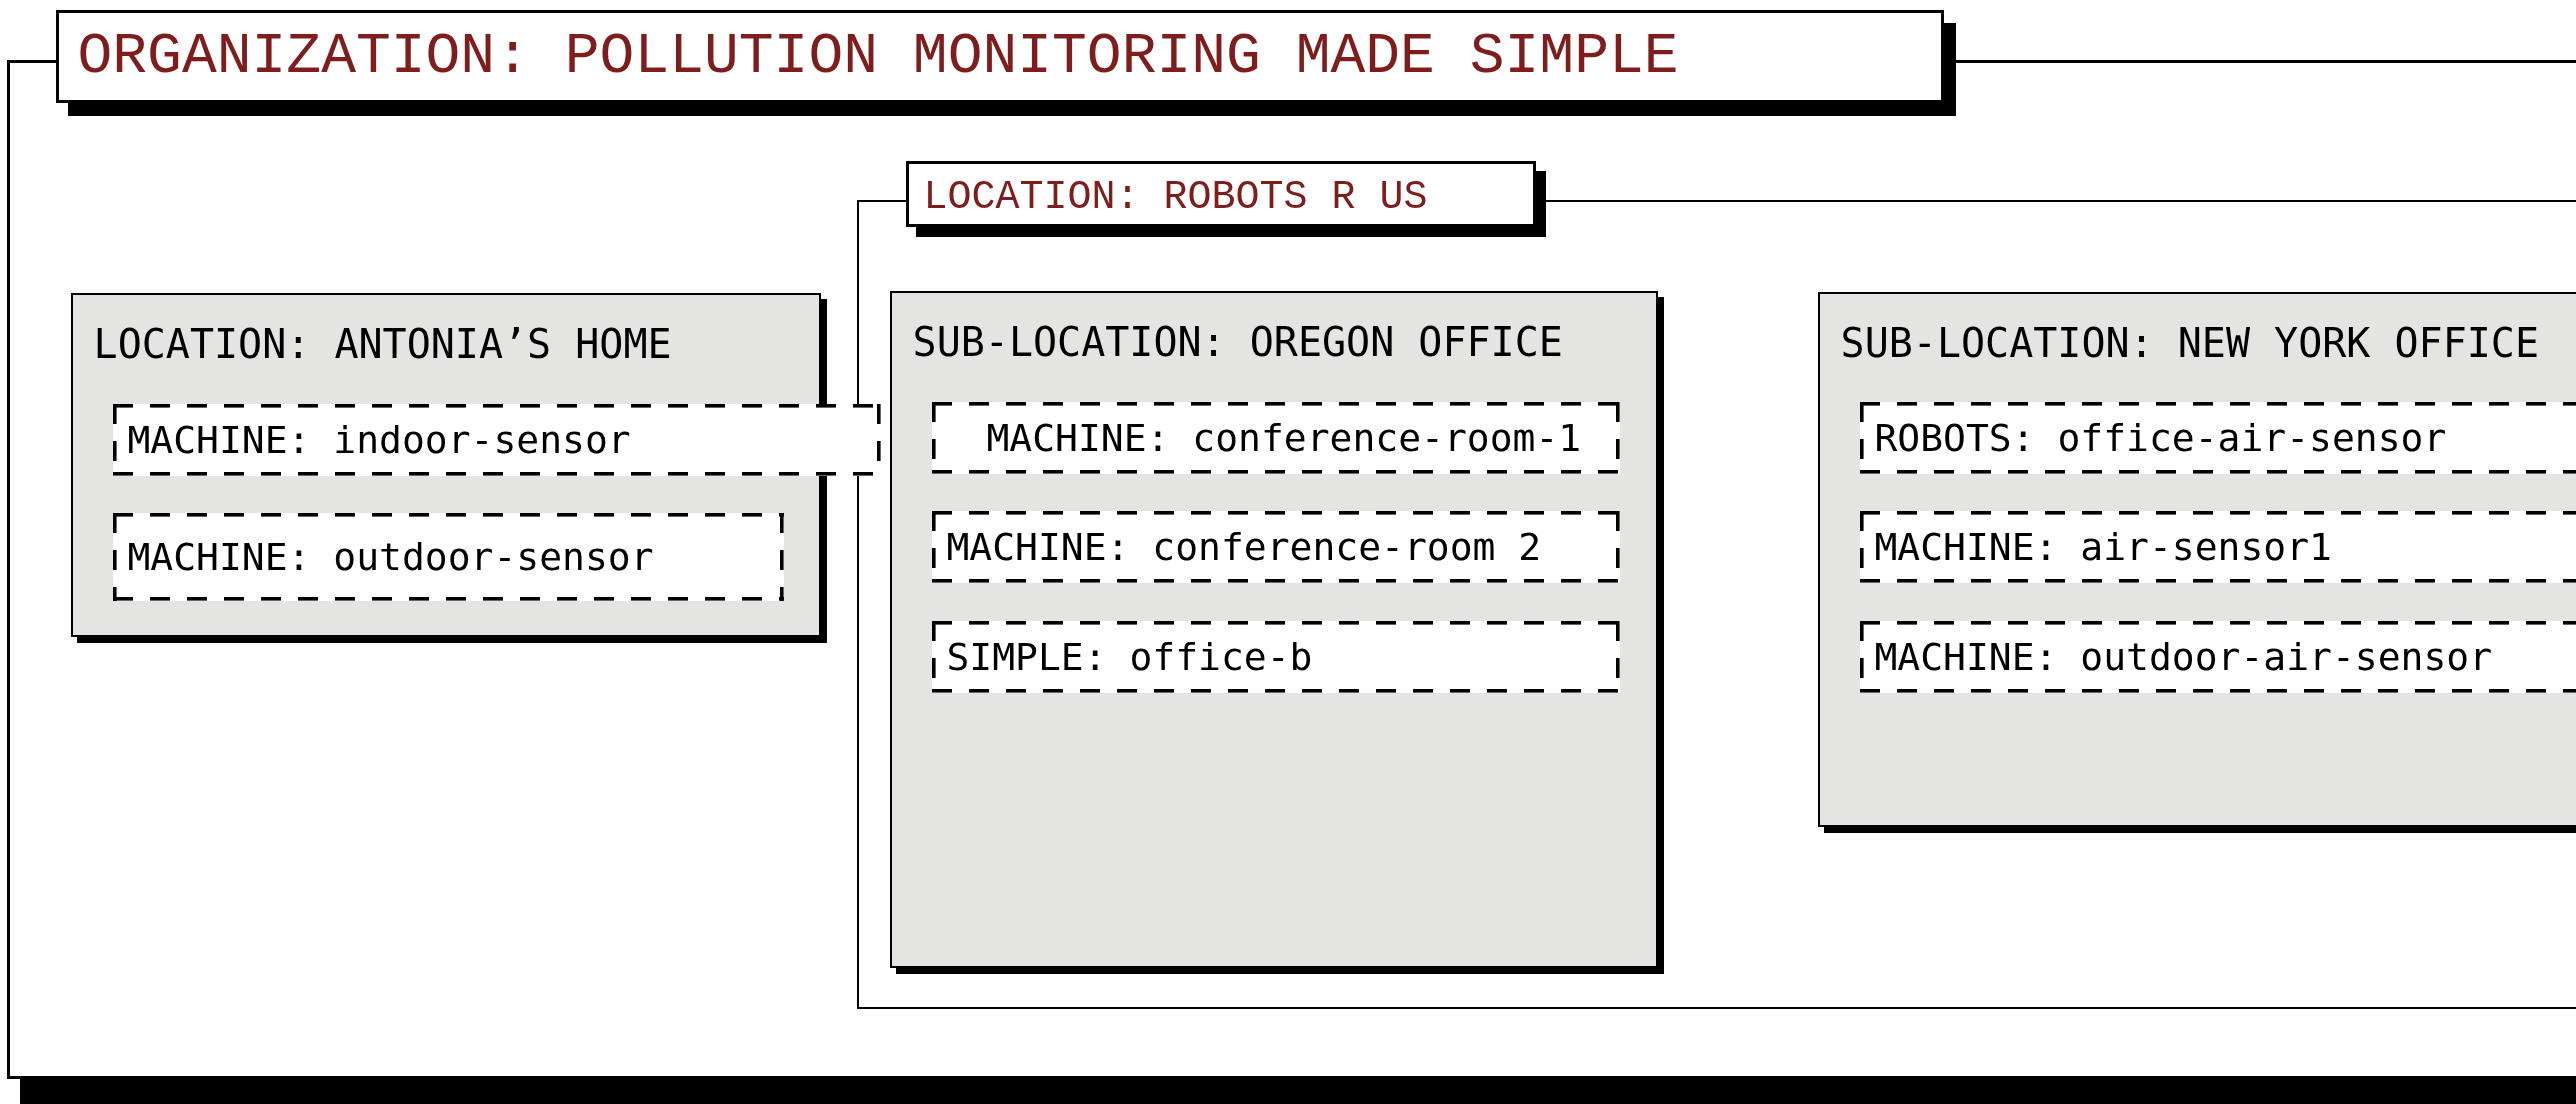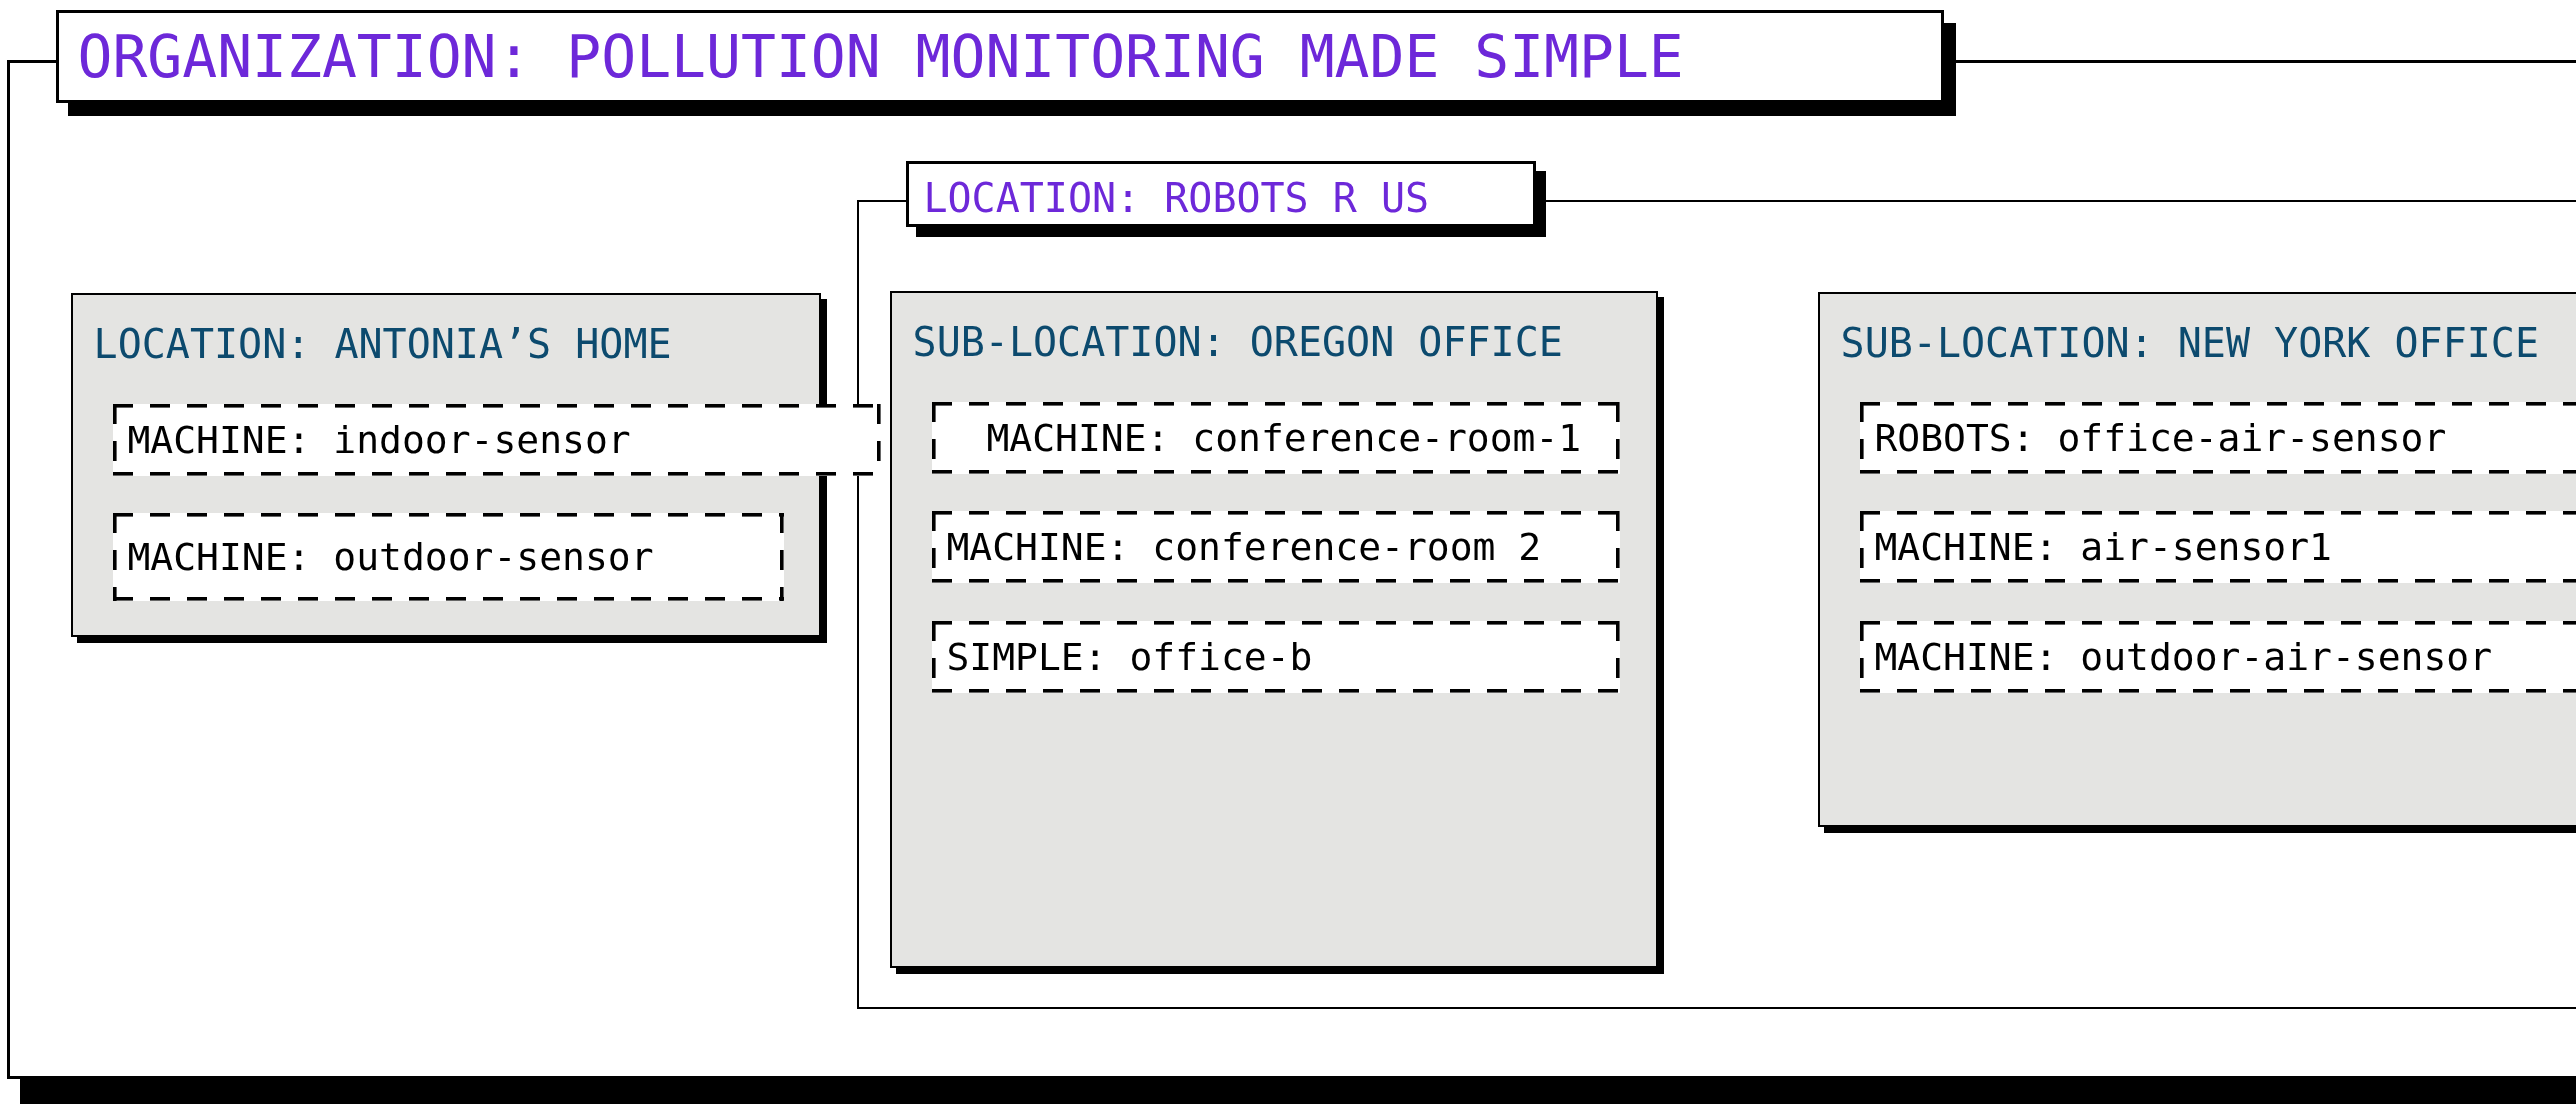--- a/index.html
+++ b/index.html
@@ -53,23 +53,24 @@
     align-items: center;
     justify-content: flex-start;
   }
   .legend-shadow {
     position: absolute;
     background: #000000;
     z-index: 4;
   }
   .legend-text {
     white-space: pre;
-    color: #6d28d9;
+    color: #7f1d1d;
     font-weight: 400;
     letter-spacing: 0;
+    font-family: Liberation Mono, monospace;
   }
 
   #org-legend-shadow {
     left: 68px;
     top: 23px;
     width: 1888px;
     height: 93px;
   }
   #org-legend {
     left: 56px;
@@ -126,21 +127,21 @@
   .panel-shadow {
     position: absolute;
     background: #000000;
     z-index: 2;
   }
   .panel-title {
     position: absolute;
     left: 0;
     right: 0;
     white-space: pre;
-    color: #0c4a6e;
+    color: #000000;
     font-size: 40px;
     line-height: 44px;
     padding-left: 20.6px;
     box-sizing: border-box;
   }
 
   #panel-antonia-shadow { left: 77px; top: 299px; width: 750px; height: 344px; }
   #panel-antonia { left: 71px; top: 293px; width: 750px; height: 344px; }
 
   #panel-oregon-shadow  { left: 896px; top: 297px; width: 768px; height: 677px; }

